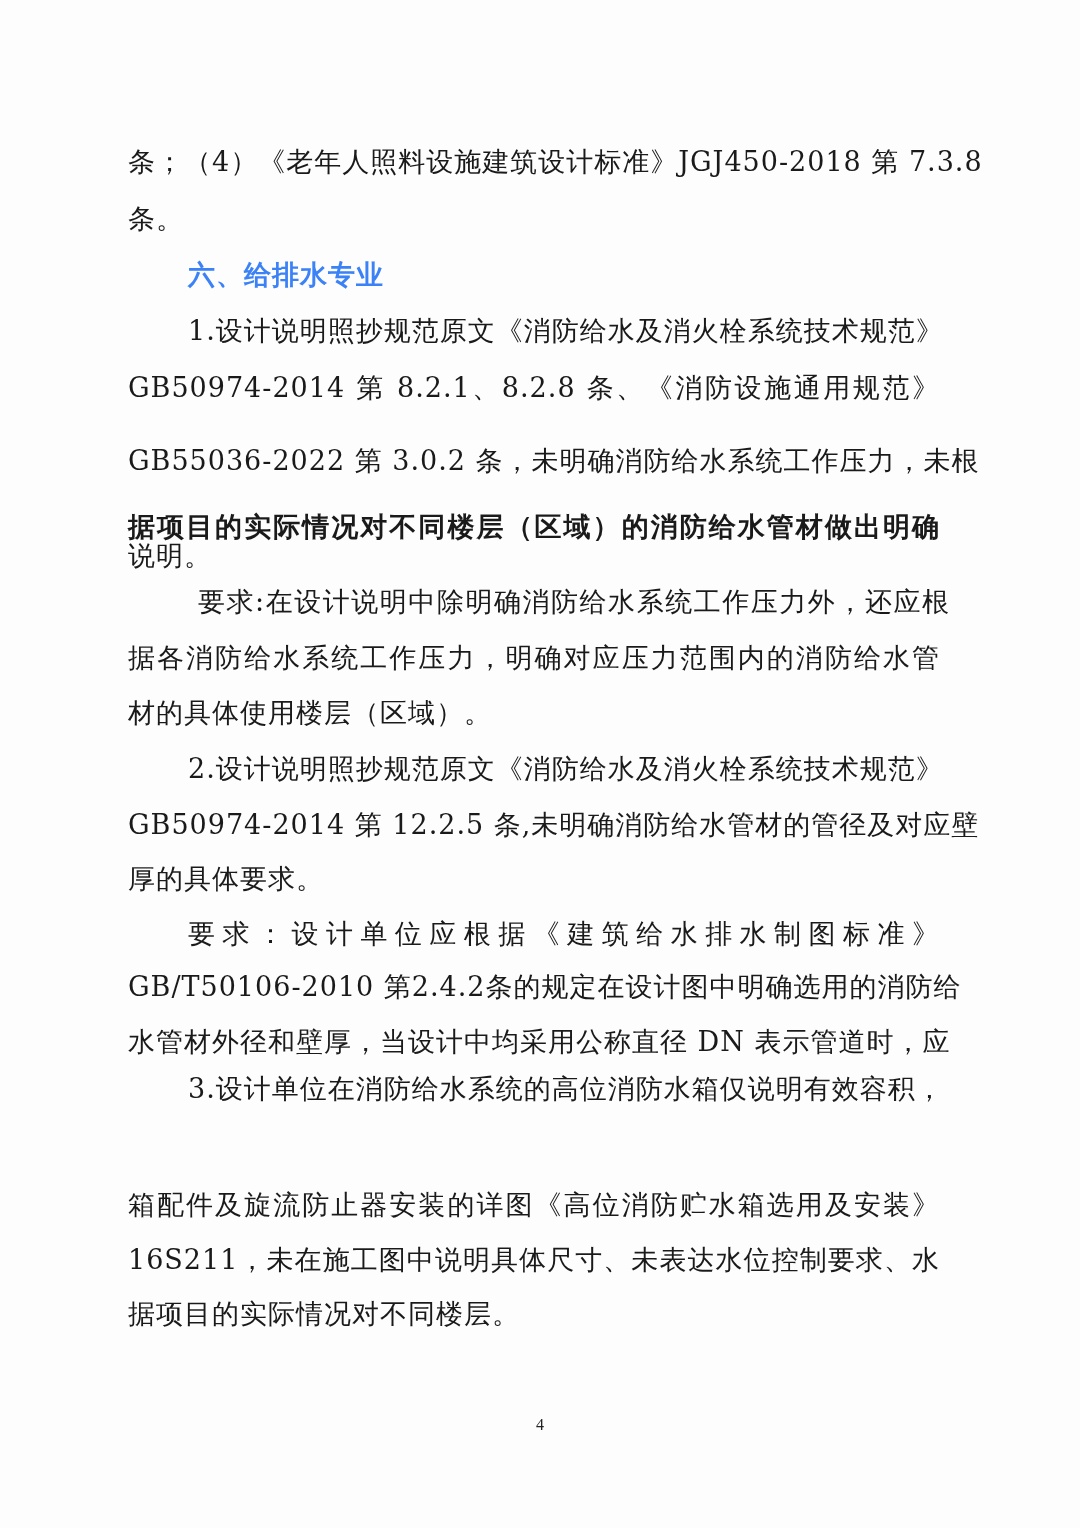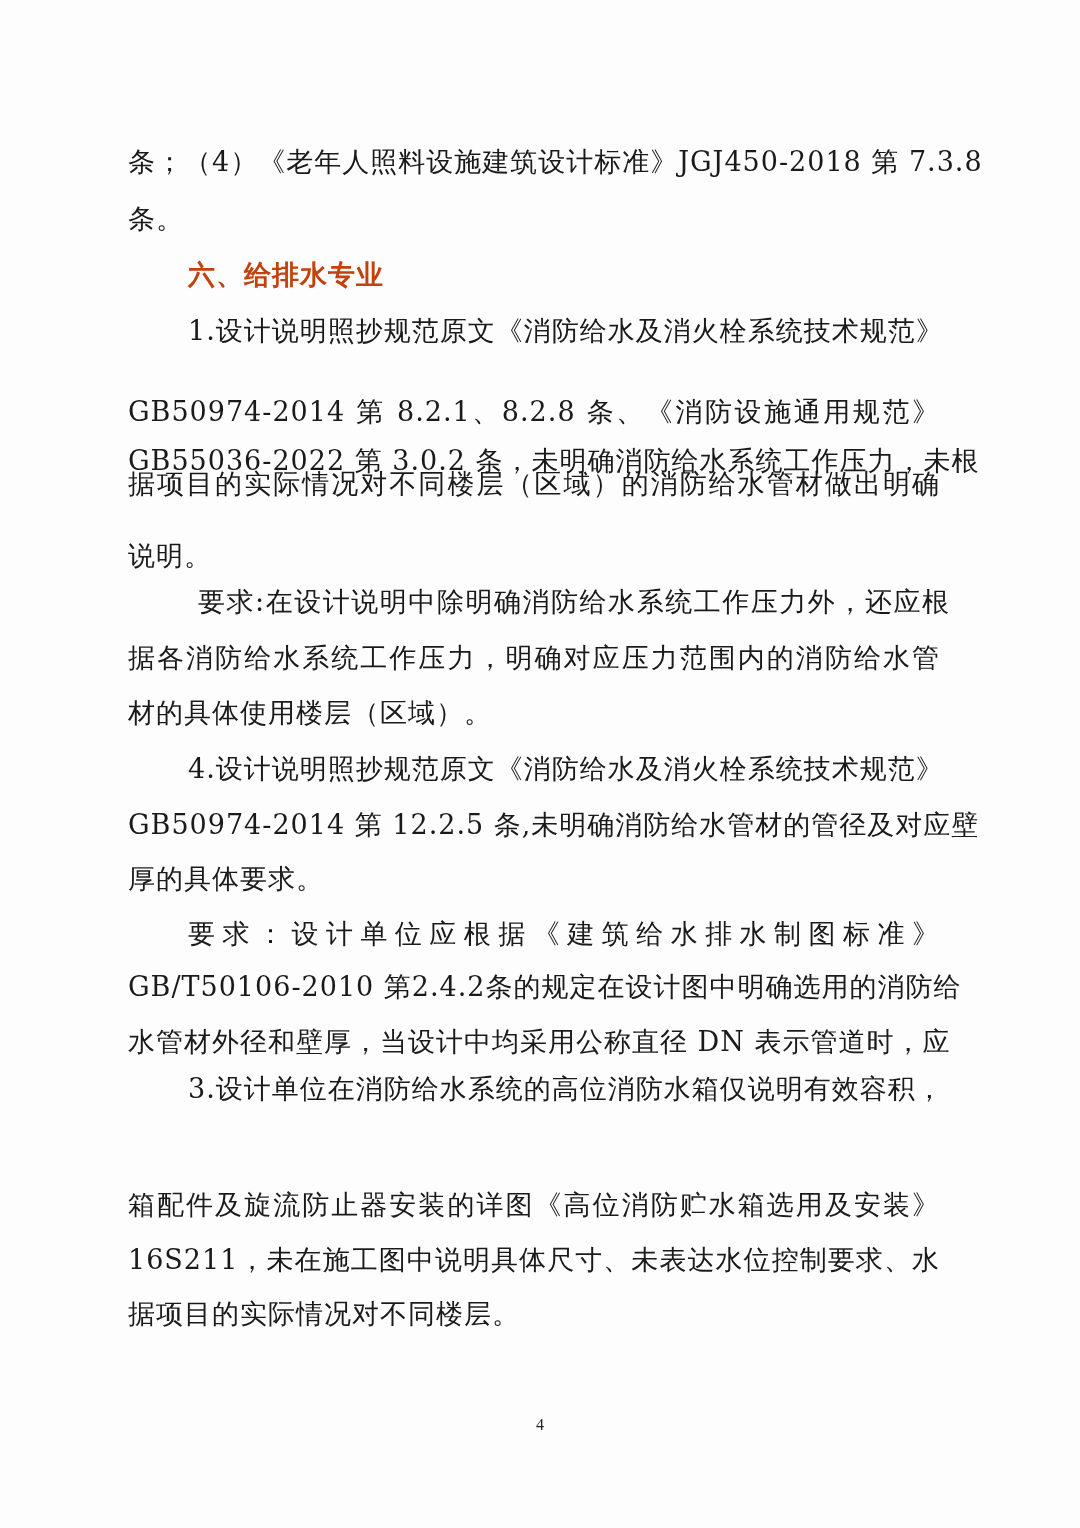--- a/index.html
+++ b/index.html
@@ -36,21 +36,21 @@
       text-align: justify;
       text-align-last: justify;
     }
     .heading {
       position: absolute;
       left: 188px;
       font-family: "DejaVu Sans", "Liberation Sans", sans-serif;
       font-size: 27px;
       line-height: 34px;
       font-weight: bold;
-      color: #c2410c;
+      color: #3b82f6;
       letter-spacing: 1px;
     }
     .page-number {
       position: absolute;
       left: 0;
       width: 1080px;
       top: 1416px;
       text-align: center;
       font-family: "Liberation Serif", serif;
       font-size: 16px;
@@ -61,30 +61,30 @@
 <body>
 
 <div class="page">
 
   <div class="line justify" style="top:145px;">条；（4）《老年人照料设施建筑设计标准》JGJ450-2018 第 7.3.8</div>
   <div class="line" style="top:202px;">条。</div>
 
   <div class="heading" style="top:258px;">六、给排水专业</div>
 
   <div class="line indent justify" style="top:314px;">1.设计说明照抄规范原文《消防给水及消火栓系统技术规范》</div>
-  <div class="line justify" style="top:371px;margin-top:24px;">GB50974-2014 第 8.2.1、8.2.8 条、《消防设施通用规范》</div>
+  <div class="line justify" style="top:371px;">GB50974-2014 第 8.2.1、8.2.8 条、《消防设施通用规范》</div>
   <div class="line justify" style="top:444px;">GB55036-2022 第 3.0.2 条，未明确消防给水系统工作压力，未根</div>
-  <div class="line justify" style="top:467px;">据项目的实际情况对不同楼层（区域）的消防给水管材做出明确</div>
+  <div class="line justify" style="top:510px;font-weight:bold;">据项目的实际情况对不同楼层（区域）的消防给水管材做出明确</div>
   <div class="line" style="top:539px;">说明。</div>
 
   <div class="line indent justify" style="top:585px;margin-left:10px;">要求:在设计说明中除明确消防给水系统工作压力外，还应根</div>
   <div class="line justify" style="top:641px;">据各消防给水系统工作压力，明确对应压力范围内的消防给水管</div>
   <div class="line" style="top:696px;">材的具体使用楼层（区域）。</div>
 
-  <div class="line indent justify" style="top:752px;">4.设计说明照抄规范原文《消防给水及消火栓系统技术规范》</div>
+  <div class="line indent justify" style="top:752px;">2.设计说明照抄规范原文《消防给水及消火栓系统技术规范》</div>
   <div class="line justify" style="top:808px;">GB50974-2014 第 12.2.5 条,未明确消防给水管材的管径及对应壁</div>
   <div class="line" style="top:862px;">厚的具体要求。</div>
 
   <div class="line indent justify" style="top:917px;">要求：设计单位应根据《建筑给水排水制图标准》</div>
   <div class="line justify" style="top:970px;">GB/T50106-2010 第2.4.2条的规定在设计图中明确选用的消防给</div>
   <div class="line justify" style="top:1025px;">水管材外径和壁厚，当设计中均采用公称直径 DN 表示管道时，应</div>
 
   <div class="line indent justify" style="top:1072px;">3.设计单位在消防给水系统的高位消防水箱仅说明有效容积，</div>
   <div class="line justify" style="top:1188px;">箱配件及旋流防止器安装的详图《高位消防贮水箱选用及安装》</div>
   <div class="line justify" style="top:1243px;">16S211，未在施工图中说明具体尺寸、未表达水位控制要求、水</div>

